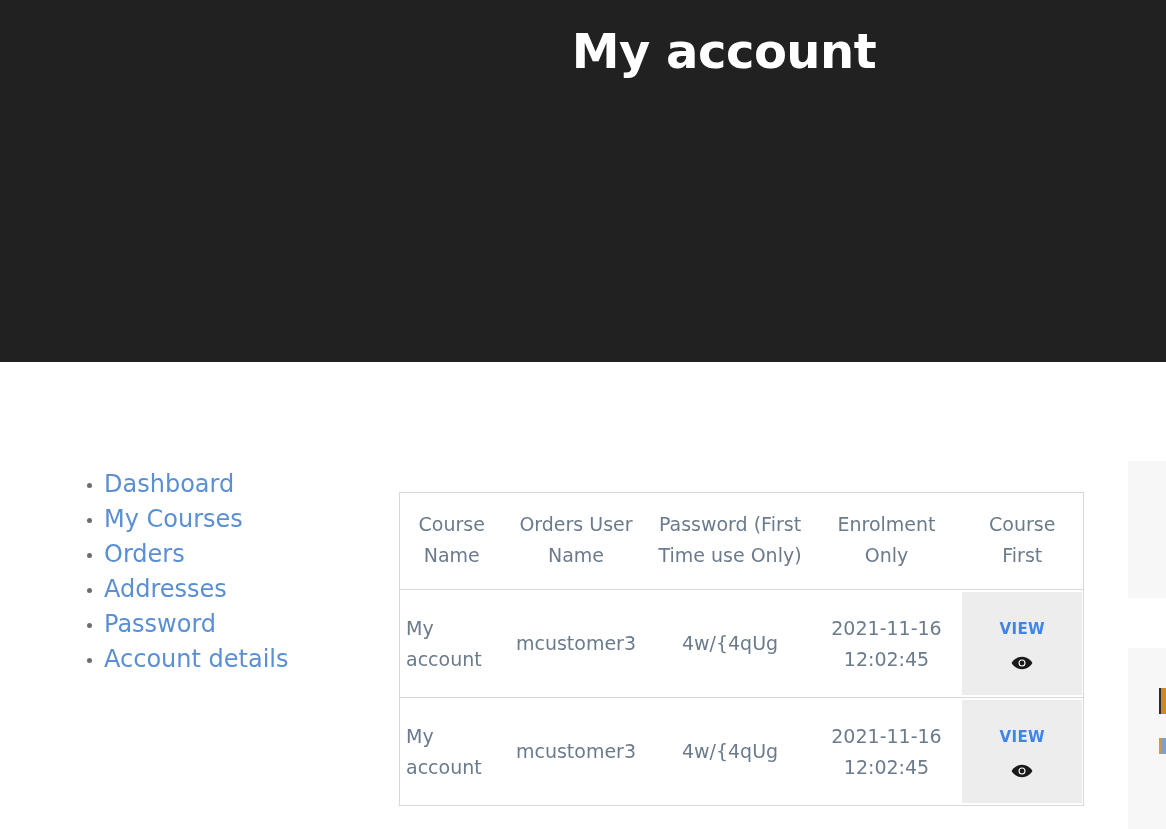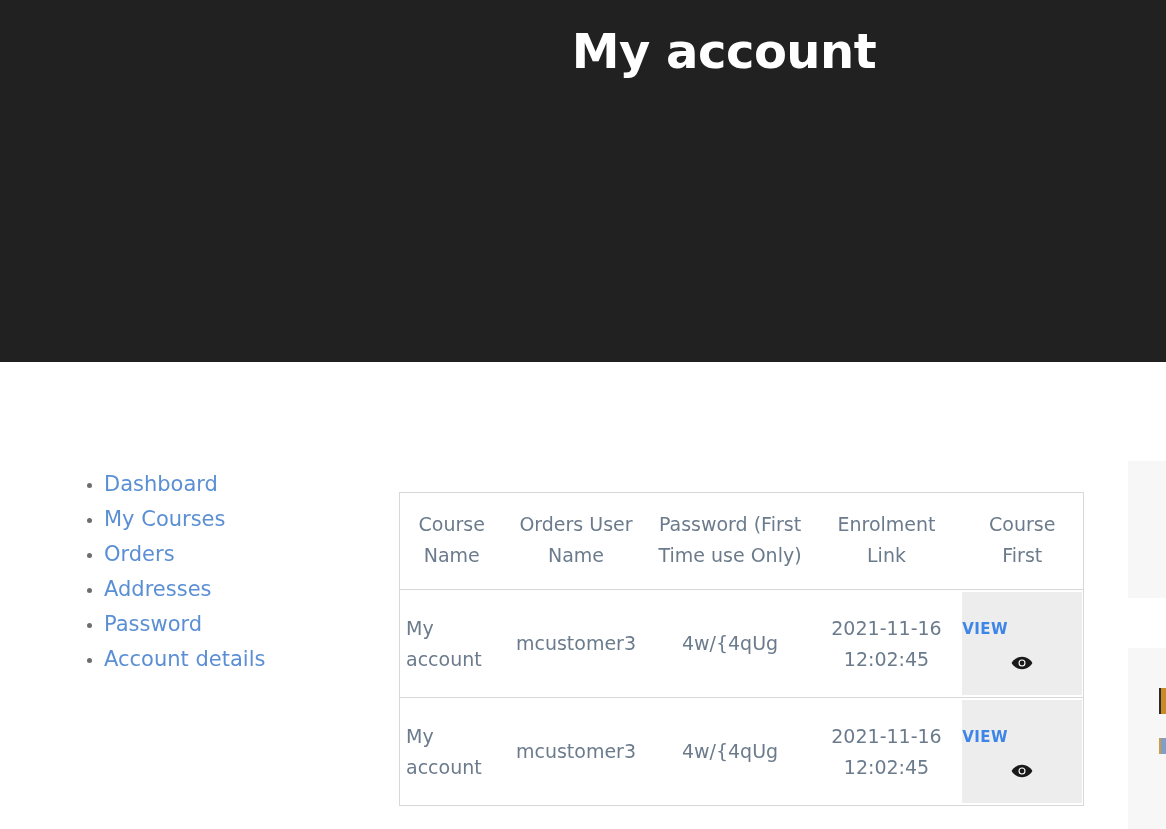--- a/index.html
+++ b/index.html
@@ -69,21 +69,21 @@
     left: -17px;
     top: 16px;
     width: 5px;
     height: 5px;
     background: #6d6d6d;
     border-radius: 50%;
   }
   .account-nav-link {
     color: #5b8fd4;
     text-decoration: none;
-    font-size: 21px;
+    font-size: 24px;
     font-family: "DejaVu Sans", "Liberation Sans", sans-serif;
     white-space: nowrap;
   }
 
   
   .courses-table-wrap {
     position: absolute;
     left: 399px;
     top: 130px;
     width: 684px;
@@ -137,21 +137,21 @@
     vertical-align: middle;
   }
   .view-button {
     display: block;
     width: 120px;
     height: 103px;
     margin: 0 auto;
     background: #ededed;
     border: none;
     cursor: pointer;
-    text-align: left;
+    text-align: center;
     font-family: "DejaVu Sans", "Liberation Sans", sans-serif;
     text-decoration: none;
     padding: 0;
   }
   .view-button-label {
     display: block;
     color: #3d85e8;
     font-size: 15px;
     font-weight: bold;
     letter-spacing: 0.4px;
@@ -238,21 +238,21 @@
         <col class="col-user-name">
         <col class="col-password">
         <col class="col-enrol-date">
         <col class="col-course-link">
       </colgroup>
       <thead>
         <tr>
           <th>Course Name</th>
           <th>Orders User Name</th>
           <th>Password (First Time use Only)</th>
-          <th>Enrolment Link</th>
+          <th>Enrolment Only</th>
           <th>Course First</th>
         </tr>
       </thead>
       <tbody>
         <tr>
           <td class="cell-course-name">My account</td>
           <td>mcustomer3</td>
           <td>4w/{4qUg</td>
           <td class="cell-enrol-date">
             <span class="date-line">2021-11-16</span>

